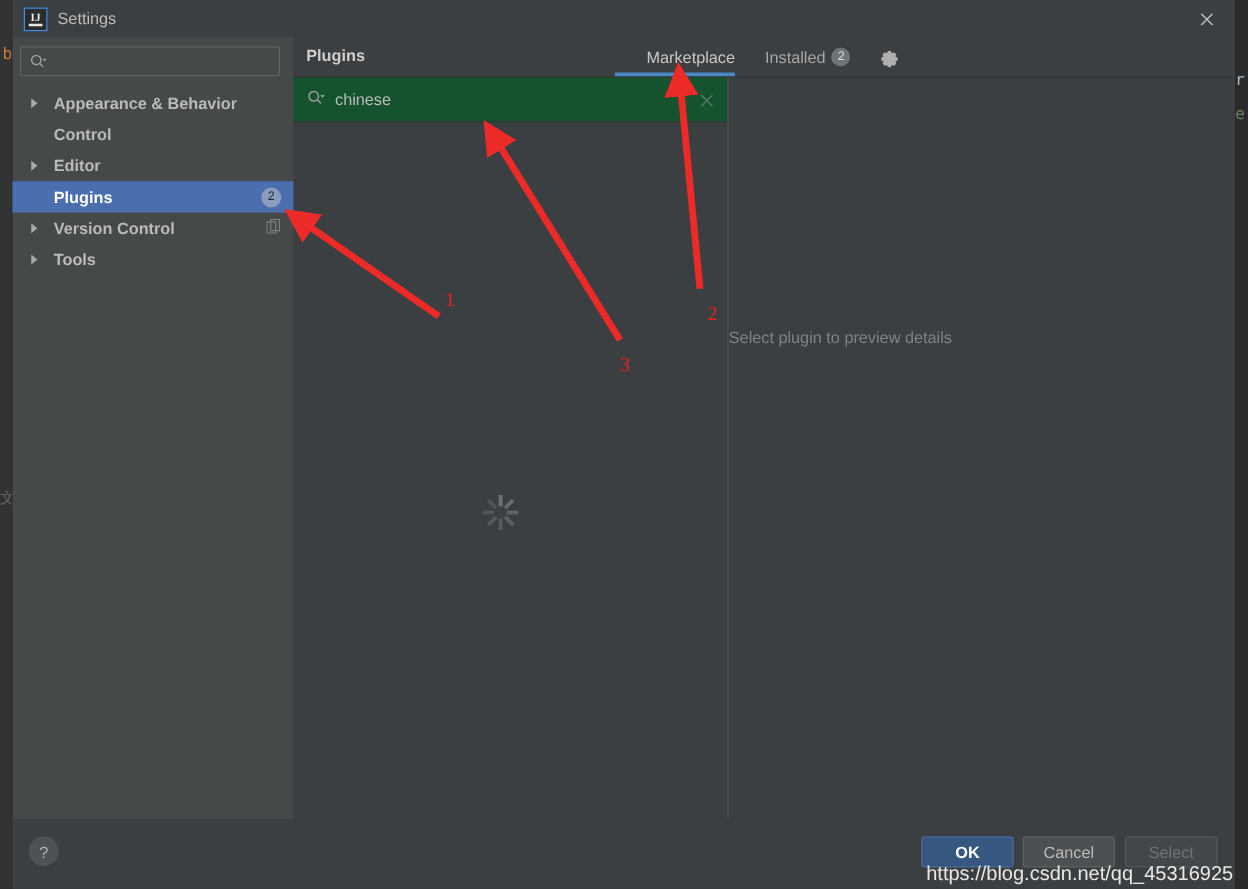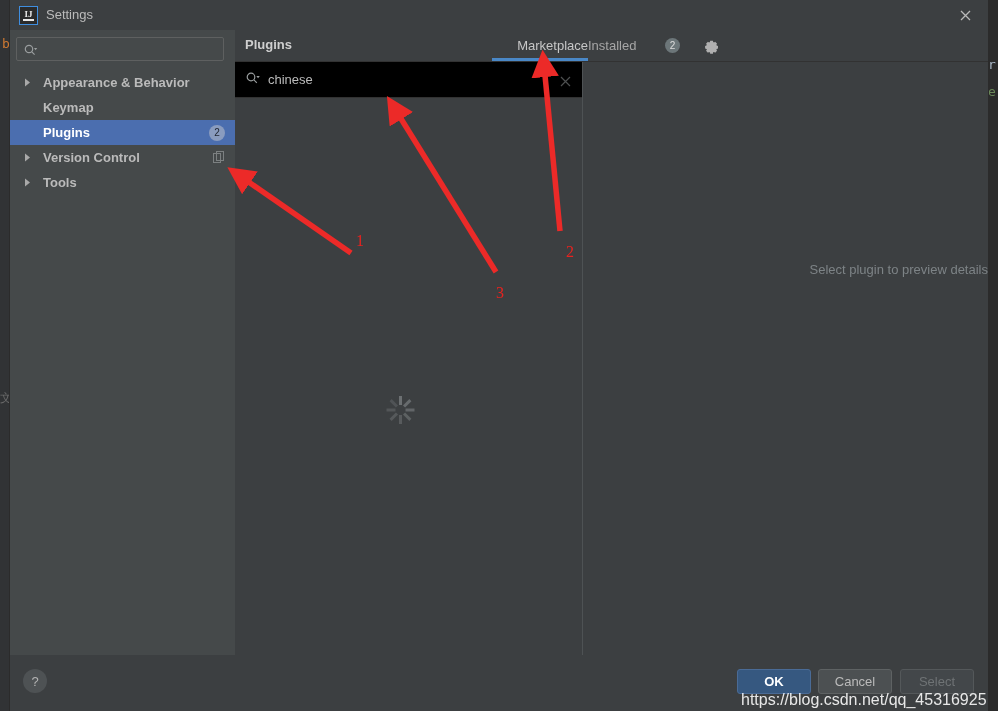--- a/index.html
+++ b/index.html
@@ -214,23 +214,23 @@
     color: #c7c7c7;
   }
   #tab-marketplace::after {
     content: "";
     position: absolute;
     left: 0; right: 0; bottom: 0;
     height: 3px;
     background: #4a88c7;
   }
   #tab-installed {
-    left: 353px;
+    left: 377px;
     width: 92px;
-    justify-content: space-between;
+    justify-content: flex-start;
   }
   .tab-badge {
     width: 15px; height: 15px;
     border-radius: 50%;
     background: #6c7679;
     color: #dddddd;
     font-size: 10px;
     display: flex;
     align-items: center;
     justify-content: center;
@@ -243,21 +243,21 @@
     align-items: center;
     justify-content: center;
     cursor: default;
   }
 
   
   #plugin-search-row {
     position: absolute;
     left: 0; top: 32px;
     width: 347px; height: 35px;
-    background: #000000;
+    background: #14532d;
     border-bottom: 1px solid #323232;
   }
   #plugin-search-icon {
     position: absolute;
     left: 11px; top: 10px;
   }
   #plugin-search-value {
     position: absolute;
     left: 33px; top: 10px;
     color: #bbbbbb;
@@ -300,21 +300,21 @@
   #detail-pane {
     position: absolute;
     left: 348px; top: 32px;
     width: 405px; height: 593px;
     background: #3c3f41;
   }
   #detail-placeholder {
     position: absolute;
     left: 0; right: 0;
     top: 200px;
-    text-align: right;
+    text-align: left;
     color: #7d8386;
     font-size: 13px;
   }
 
   
   #dialog-footer {
     position: absolute;
     left: 0; top: 655px;
     width: 978px; height: 56px;
     background: #3c3f41;
@@ -441,23 +441,31 @@
         <div class="tree-row">
           <span class="arrow">
             <svg width="7" height="9" viewBox="0 0 7 9">
                 <path d="M1 0.5 L6 4.5 L1 8.5 Z" fill="#a9a9a9"></path>
               </svg>
           </span>
           <span class="tree-label">Appearance &amp; Behavior</span>
         </div>
 
         <div class="tree-row">
-          <span class="tree-label">Keymap</span>
-        </div>
-
+          <span class="tree-label">Control</span>
+        </div>
+
+        <div class="tree-row">
+          <span class="arrow">
+            <svg width="7" height="9" viewBox="0 0 7 9">
+                <path d="M1 0.5 L6 4.5 L1 8.5 Z" fill="#a9a9a9"></path>
+              </svg>
+          </span>
+          <span class="tree-label">Editor</span>
+        </div>
 
         <div class="tree-row selected">
           <span class="tree-label">Plugins</span>
           <span class="tree-badge">2</span>
         </div>
 
         <div class="tree-row">
           <span class="arrow">
             <svg width="7" height="9" viewBox="0 0 7 9">
                 <path d="M1 0.5 L6 4.5 L1 8.5 Z" fill="#a9a9a9"></path>

